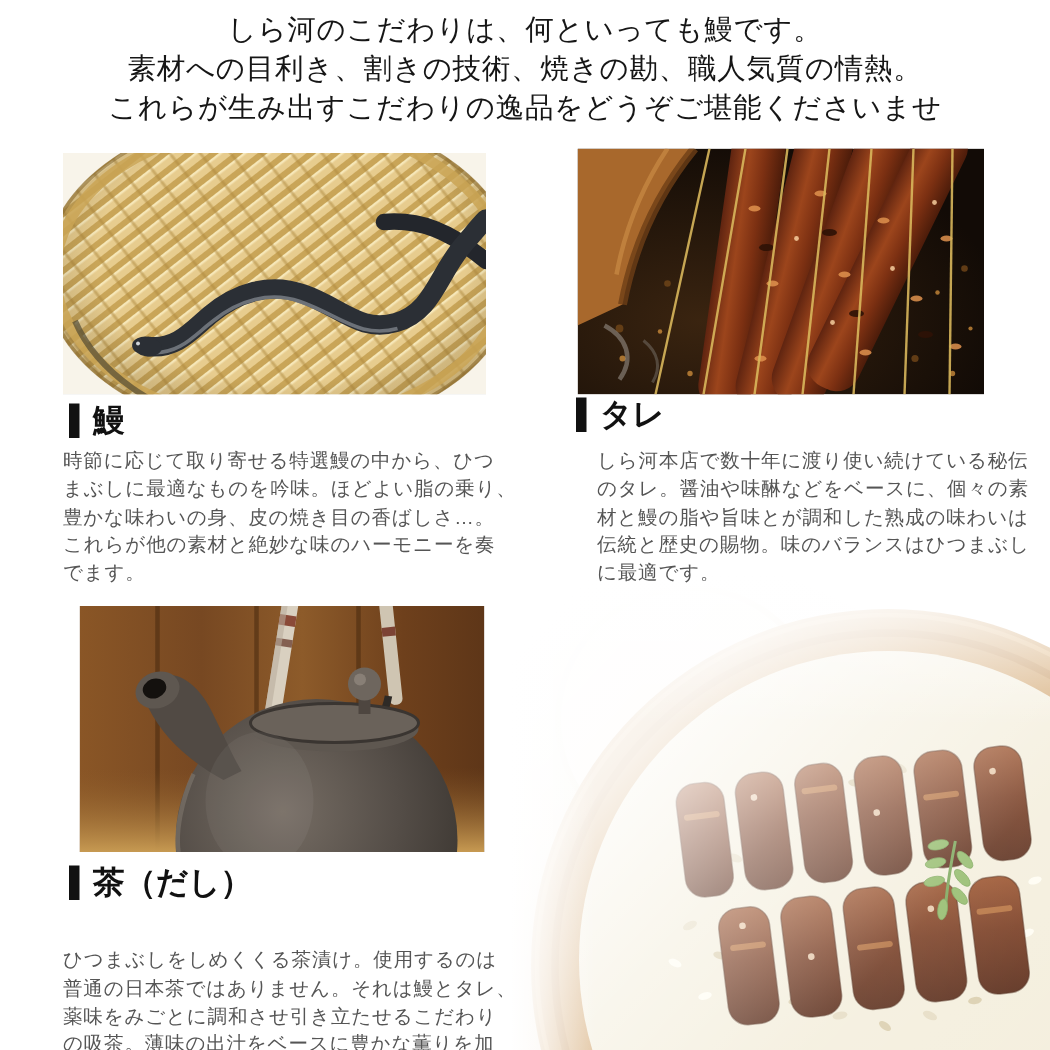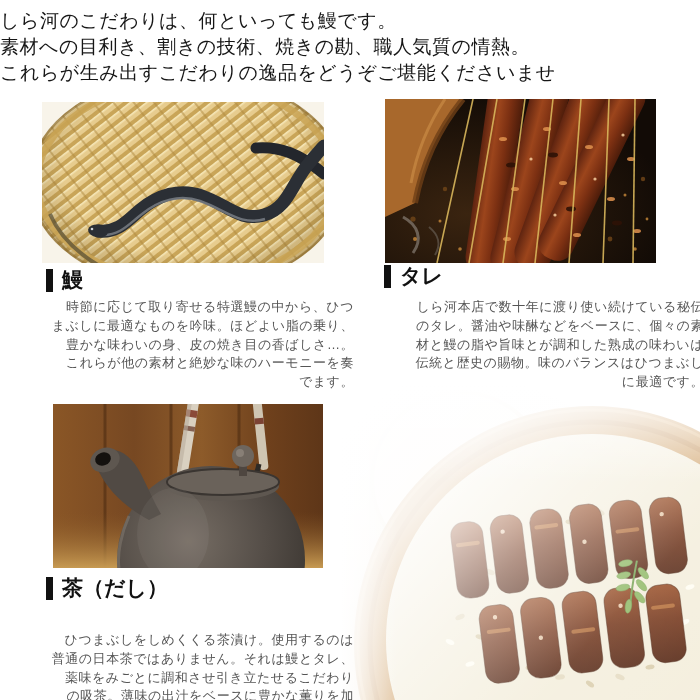--- a/index.html
+++ b/index.html
@@ -2,35 +2,35 @@
 <html><head>
 <meta charset="utf-8">
 <style>
   html,body { margin:0; padding:0; background:#ffffff; }
   .page {
     position:relative; width:700px; height:700px; background:#ffffff;
     overflow:hidden; font-family:"Liberation Sans", sans-serif;
   }
   .intro {
     position:absolute; top:8px; left:0; width:700px;
-    font-family:"Liberation Serif","DejaVu Serif",serif;
+    text-align:center; font-family:"Liberation Serif","DejaVu Serif",serif;
     font-size:19px; line-height:26px; letter-spacing:0.5px; color:#161616;
     white-space:pre-line; margin:0;
   }
   .photo { position:absolute; overflow:hidden; background:#eee; }
   .photo svg { display:block; width:100%; height:100%; }
   .sec-head {
     position:absolute; margin:0; display:flex; align-items:center; gap:9px;
     font-family:"Liberation Serif","DejaVu Serif",serif;
     font-size:21px; font-weight:bold; color:#111;
   }
   .sec-head .bar { width:7px; height:23px; background:#111; flex:0 0 auto; }
   .para {
     position:absolute; margin:0; font-size:13px; line-height:18.8px;
-    letter-spacing:0.55px; color:#555; white-space:pre-line;text-align:right;
+    letter-spacing:0.55px; color:#555; white-space:pre-line;
   }
   #photo-unagi { left:42px;  top:102px; width:282px; height:161px; }
   #photo-tare  { left:385px; top:99px;  width:271px; height:164px; }
   #photo-cha   { left:53px;  top:404px; width:270px; height:164px; }
   #head-unagi  { left:46px;  top:266px; }
   #head-tare   { left:384px; top:262px; }
   #head-cha    { left:46px;  top:574px;text-align:center; }
   #para-unagi  { left:42px;  top:298px; width:312px; }
   #para-tare   { left:398px; top:298px; width:306px; }
   #para-cha    { left:42px;  top:631px; width:312px; }

